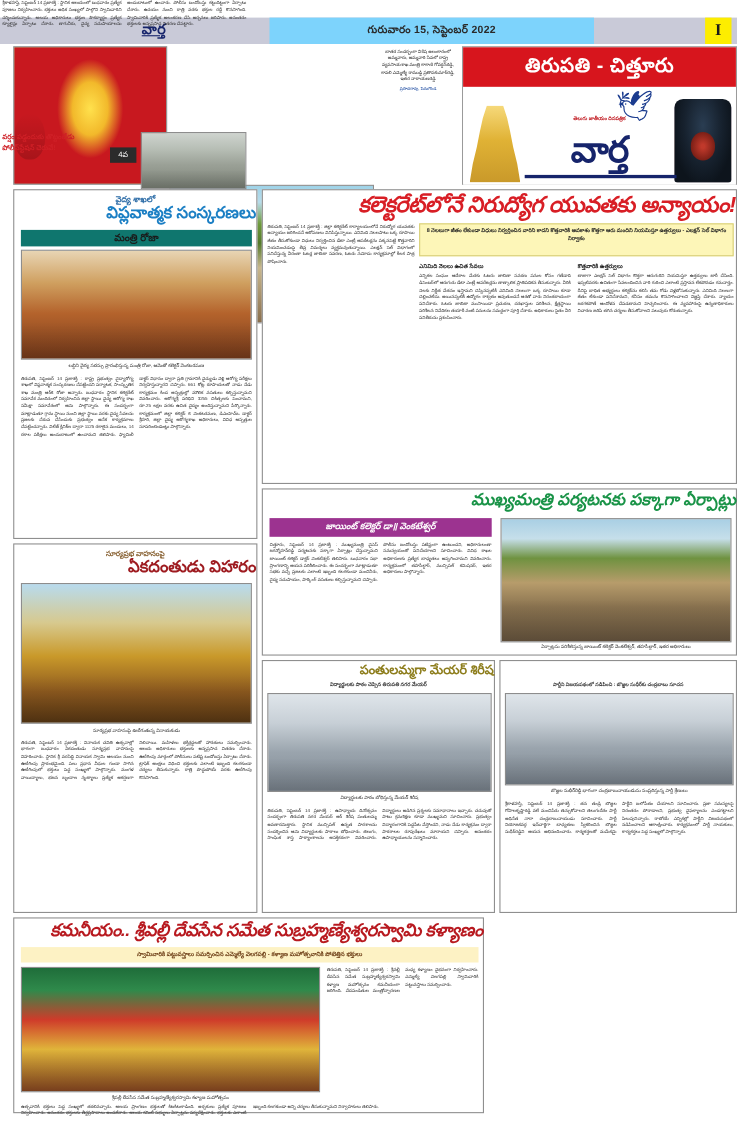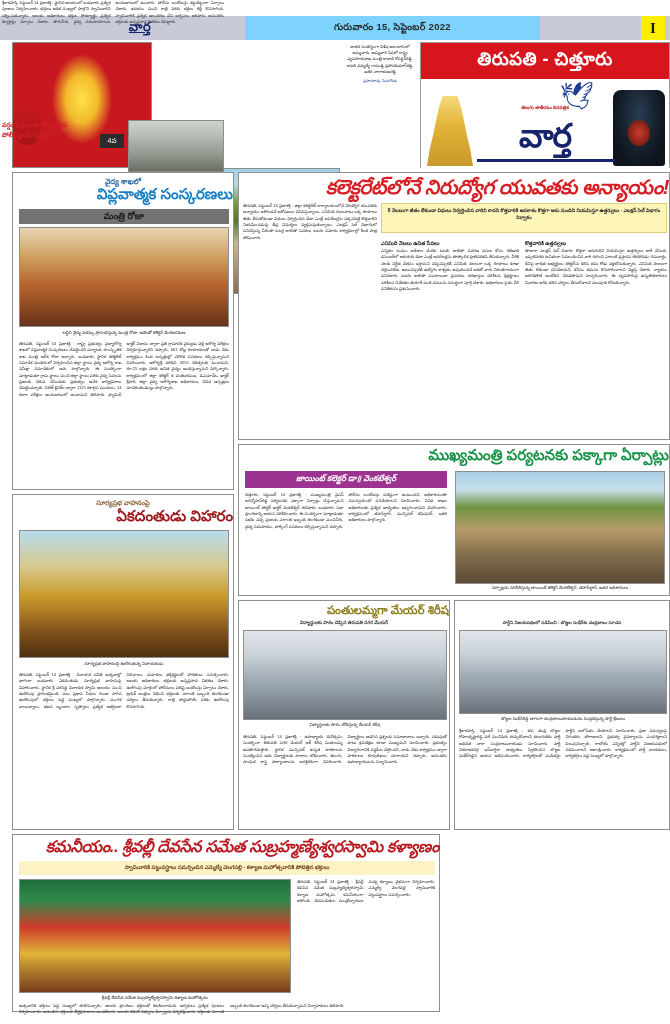--- a/index.html
+++ b/index.html
@@ -121,21 +121,21 @@
   .ph-kalyan { background: linear-gradient(180deg,#1f6d3a 0%,#2f8a4b 18%,#cf3b2a 42%,#e0b43a 66%,#8e4a22 100%); }
   .ph-street { background: linear-gradient(180deg,#cfd4cf 0%,#b6bdb4 30%,#9aa096 58%,#7e8479 100%); }
   .ph::after{ content:""; position:absolute; left:0; right:0; bottom:0; height:34%;
     background:linear-gradient(180deg,rgba(0,0,0,0) 0%, rgba(0,0,0,.16) 100%); }
 
   
   #blk-health { left:12px; top:172px; width:222px; height:318px; }
   #blk-health .kicker { position:absolute; left:0; top:4px; width:100%; }
   #blk-health .hl { position:absolute; left:0; top:13px; width:100%; font-size:15px; color:#1b7fc4; }
   #blk-health .subbar { position:absolute; left:6px; top:36px; width:210px; height:15px;
-    background:#737373; font-size:9px; color:#1a1a1a; }
+    background:#0f766e; font-size:9px; color:#1a1a1a; }
   #blk-health .ph { position:absolute; left:6px; top:54px; width:210px; height:100px; }
   #blk-health .cap { position:absolute; left:6px; top:157px; width:210px; }
   #blk-health .body-txt { position:absolute; left:6px; top:168px; width:210px; height:144px; columns:2; column-gap:5px; }
 
   #blk-ganesh { left:12px; top:494px; width:222px; height:336px; }
   #blk-ganesh .kicker { position:absolute; left:0; top:4px; width:100%; color:#8a6436; font-size:6.6px; }
   #blk-ganesh .hl { position:absolute; left:0; top:13px; width:100%; font-size:15px; color:#9e1b20; }
   #blk-ganesh .ph { position:absolute; left:6px; top:35px; width:210px; height:128px; }
   #blk-ganesh .cap { position:absolute; left:6px; top:166px; width:210px; }
   #blk-ganesh .body-txt { position:absolute; left:6px; top:177px; width:210px; height:152px; columns:2; column-gap:5px; }
@@ -149,21 +149,21 @@
   #blk-main .yellowbox { position:absolute; left:142px; top:30px; width:286px; height:30px;
     background:#fdf6b8; border:1px solid #d8cf78; padding:3px 5px;
     font-size:4.9px; line-height:1.45; font-weight:bold; text-align:center; color:#1d1d1d; }
   #blk-main .colA { position:absolute; left:142px; top:64px; width:138px; height:198px;
     font-size:4.05px; line-height:1.56; text-align:justify; color:#2d2d2d; overflow:hidden; }
   #blk-main .colB { position:absolute; left:286px; top:64px; width:142px; height:198px;
     font-size:4.05px; line-height:1.56; text-align:justify; color:#2d2d2d; overflow:hidden; }
 
   
   #blk-cm { left:238px; top:444px; width:432px; height:152px; }
-  #blk-cm .hl { position:absolute; left:0; top:2px; width:100%; font-size:15px; color:#199347; }
+  #blk-cm .hl { position:absolute; left:0; top:2px; width:100%; font-size:15px; color:#199347;font-style:italic; }
   #blk-cm .band { position:absolute; left:6px; top:26px; width:202px; height:17px;
     background:#9c3390; font-size:8px; }
   #blk-cm .ph { position:absolute; left:216px; top:26px; width:210px; height:113px; }
   #blk-cm .cap { position:absolute; left:216px; top:140px; width:210px; }
   #blk-cm .body-txt { position:absolute; left:6px; top:47px; width:202px; height:92px; columns:2; column-gap:5px; }
 
   
   #blk-mayor { left:238px; top:600px; width:212px; height:230px; }
   #blk-mayor .hl { position:absolute; left:0; top:3px; width:100%; font-size:11.5px; color:#8d7d1c; }
   #blk-mayor .subcap { position:absolute; left:0; top:19px; width:100%; text-align:center;

